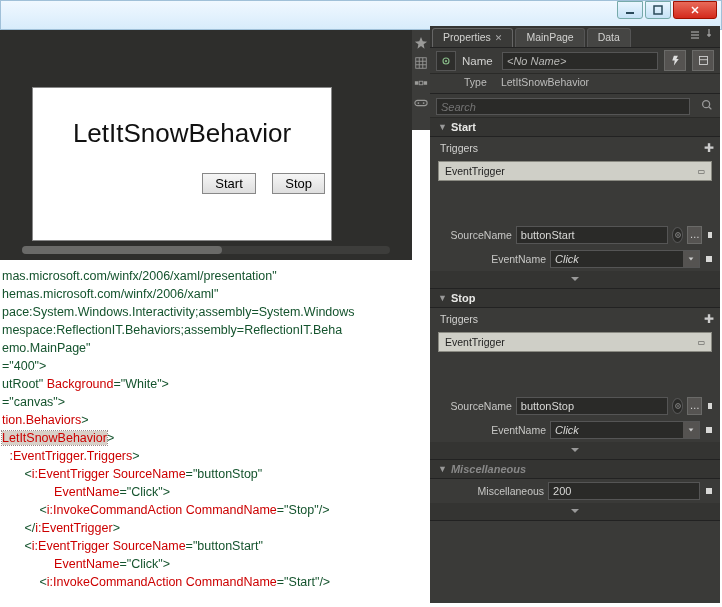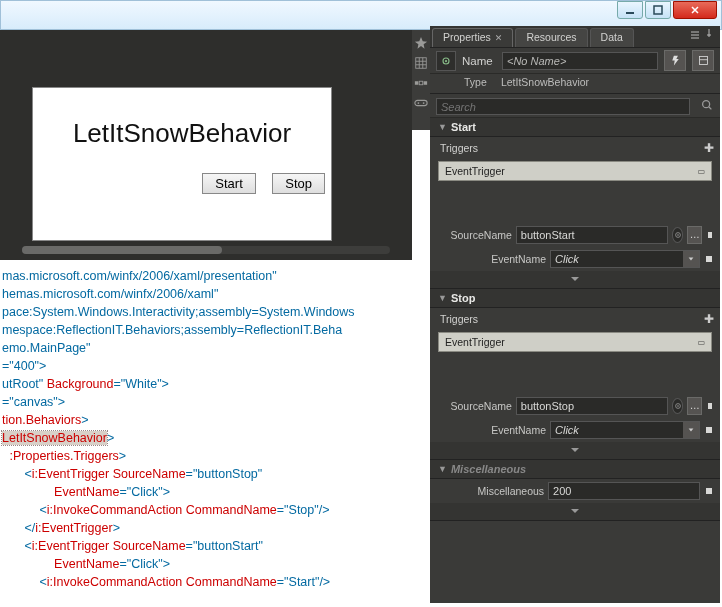--- a/index.html
+++ b/index.html
@@ -20,21 +20,21 @@
 .ab-btn { display:inline-block; padding:2px 12px; border:1px solid #888; background: linear-gradient(#f6f6f6,#dedede); font-size:13px; margin:0 6px; }
 .artscroll { position:absolute; bottom:6px; left:22px; width:368px; height:8px; background:#3d3d3b; border-radius:4px; }
 .artscroll-thumb{ position:absolute; left:0; top:0; width:200px; height:8px; background:#6a6a68; border-radius:4px;}
 
 
 .toolstrip { position: absolute; top: 30px; left: 412px; width: 18px; height: 100px; background:#3c3c3a; display:flex; flex-direction:column; gap:6px; padding-top:6px; align-items:center;}
 .ts-icon { width:14px; height:14px; fill:#9a9a98; }
 
 
 .codepane { position:absolute; top:260px; left:0; width:412px; height:347px; background:#fff; font-family: Consolas,"Courier New",monospace; font-size:12.5px; line-height:17px; padding:8px 2px; white-space:pre; overflow:hidden; color:#111;}
-.codepane .b { color:#0369a1; }
+.codepane .b { color:#14532d; }
 .codepane .r { color:#cc0000; }
 .codepane .sel { background:#d8d0c8; outline:1px dotted #988; }
 
 
 .panel { position:absolute; top:26px; left:430px; width:290px; height:577px; background:#3a3a38; color:#d2d2d0; font-size:11.5px; }
 .panel-tabs { height:22px; background:#343432; border-bottom:1px solid #222; display:flex; align-items:flex-end; position:relative;}
 .ptab { padding:2px 10px 4px; border:1px solid #555; border-bottom:none; background:#454543; margin-left:2px; border-radius:3px 3px 0 0; cursor:pointer; font-size:10.5px;}
 .ptab.active { background:#3a3a38; border-color:#666 #666 #3a3a38;}
 .ptab .x { margin-left:4px; font-size:9px; color:#aaa;}
 .pin { position:absolute; right:6px; top:2px; }
@@ -139,34 +139,34 @@
 <div class="codepane"><span class="b">mas.microsoft.com/winfx/2006/xaml/presentation"</span>
 <span class="b">hemas.microsoft.com/winfx/2006/xaml"</span>
 <span class="b">pace:System.Windows.Interactivity;assembly=System.Windows</span>
 <span class="b">mespace:ReflectionIT.Behaviors;assembly=ReflectionIT.Beha</span>
 <span class="b">emo.MainPage"</span>
 <span class="b">=</span><span class="b">"400"</span><span class="b">&gt;</span>
 <span class="b">utRoot"</span><span class="r"> Background</span><span class="b">=</span><span class="b">"White"</span><span class="b">&gt;</span>
 <span class="b">=</span><span class="b">"canvas"</span><span class="b">&gt;</span>
 <span class="r">tion.Behaviors</span><span class="b">&gt;</span>
 <span class="sel"><span class="r">LetItSnowBehavior</span></span><span class="b">&gt;</span>
- <span class="r">:Properties.Triggers</span><span class="b">&gt;</span>
+ <span class="r">:EventTrigger.Triggers</span><span class="b">&gt;</span>
    <span class="b">&lt;</span><span class="r">i:EventTrigger</span><span class="r"> SourceName</span><span class="b">=</span><span class="b">"buttonStop"</span>
 <span class="r">               EventName</span><span class="b">=</span><span class="b">"Click"</span><span class="b">&gt;</span>
      <span class="b">&lt;</span><span class="r">i:InvokeCommandAction</span><span class="r"> CommandName</span><span class="b">=</span><span class="b">"Stop"</span><span class="b">/&gt;</span>
    <span class="b">&lt;/</span><span class="r">i:EventTrigger</span><span class="b">&gt;</span>
    <span class="b">&lt;</span><span class="r">i:EventTrigger</span><span class="r"> SourceName</span><span class="b">=</span><span class="b">"buttonStart"</span>
 <span class="r">               EventName</span><span class="b">=</span><span class="b">"Click"</span><span class="b">&gt;</span>
      <span class="b">&lt;</span><span class="r">i:InvokeCommandAction</span><span class="r"> CommandName</span><span class="b">=</span><span class="b">"Start"</span><span class="b">/&gt;</span>
 </div>
 
 <div class="panel">
   <div class="panel-tabs">
     <div class="ptab active"><span>Properties</span><span class="x">✕</span></div>
-    <div class="ptab">Resources</div>
+    <div class="ptab">MainPage</div>
     <div class="ptab">Data</div>
     <div class="rr"><svg viewBox="0 0 10 10">
           <path d="M1 2h8M1 5h8M1 8h8" stroke="#bbb" stroke-width="1"></path>
         </svg></div>
     <div class="pin"><svg viewBox="0 0 10 10">
           <path d="M5 1v6M3 7h4M5 7v2" stroke="#bbb" stroke-width="1"></path>
         </svg></div>
   </div>
   <div class="name-row">
     <div class="name-icon">

